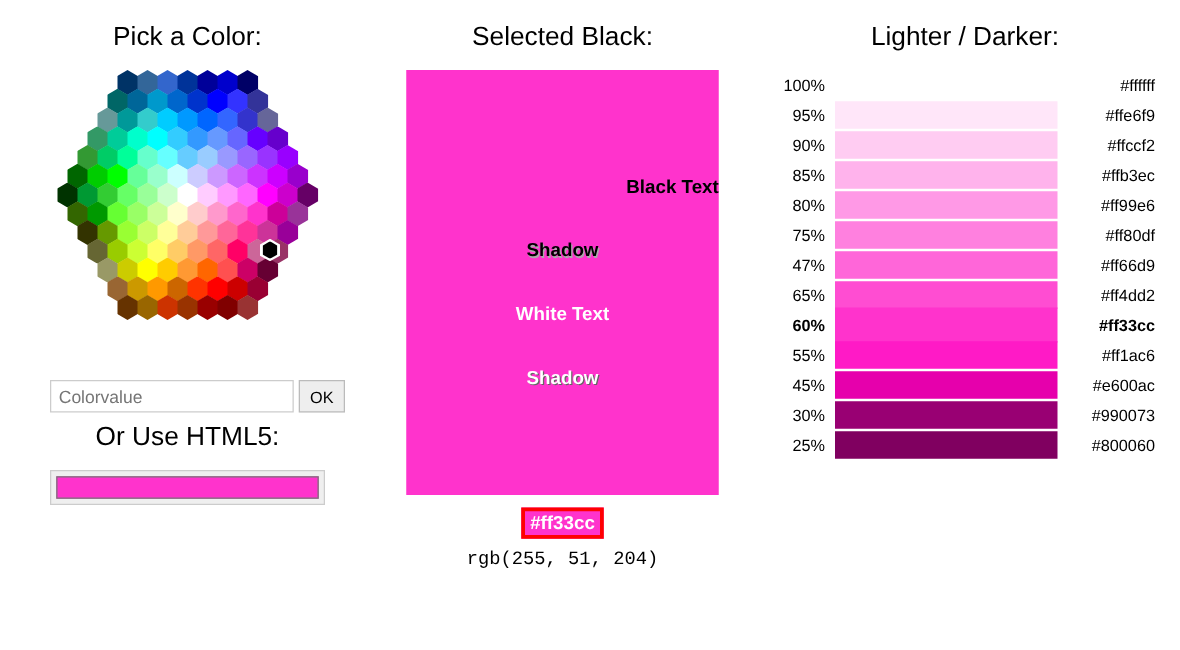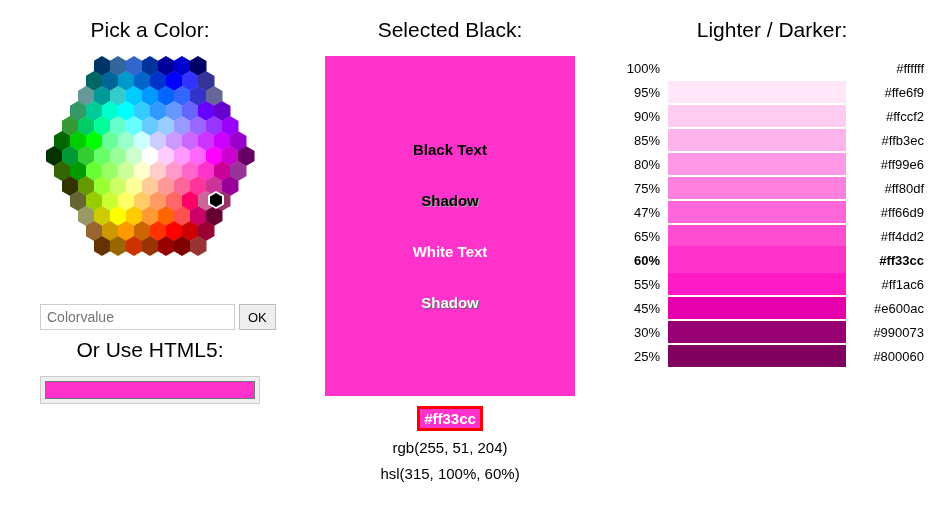--- a/index.html
+++ b/index.html
@@ -118,35 +118,35 @@
     font-weight:700;
   }
   .hex-badge{
     display:inline-block;
     color:#fff;
     font-weight:700;
     padding:1px 4px;
     border:3px solid red;
     font-size:15px;
   }
-  .vals{font-size:15px;line-height:1.7;margin-top:4px;}
+  .vals{font-size:15px;line-height:1.7;margin-top:4px;font-family:Liberation Mono, monospace;}
   
   .ld-table{width:100%;}
   .ld-row{
     display:flex;
     align-items:center;
     height:24px;
     font-size:13px;
   }
   .ld-row .pct{width:48px;text-align:right;padding-right:8px;}
   .ld-row .bar{flex:1;height:22px;cursor:pointer;}
   .ld-row .hx{width:78px;text-align:right;padding-left:8px;font-size:13px;}
   .ld-row.sel{font-weight:700;}
   .ld-row.sel .bar{height:28px;margin:3px 0;}
-  .txt-black{color:#000;}
+  .txt-black{color:#000;text-align:right;}
   .txt-white{color:#fff;}
   .txt-shadow-b{color:#000;text-shadow:1px 1px 0 #aaa;}
   .txt-shadow-w{color:#fff;text-shadow:1px 1px 0 #666;}
 </style>
 </head>
 <body>
 
 <div class="cols">
 
   <div class="col col-left">
@@ -327,21 +327,20 @@
       <div class="txt-black">Black Text</div>
       <div class="txt-shadow-b">Shadow</div>
       <div class="txt-white">White Text</div>
       <div class="txt-shadow-w">Shadow</div>
     </div>
     <div>
       <span class="hex-badge" id="hex-badge" style="background: rgb(255, 51, 204);">#ff33cc</span>
     </div>
     <div class="vals">
       <div>rgb(255, 51, 204)</div>
-      <div>hsl(315, 100%, 60%)</div>
     </div>
   </div>
 
   <div class="col col-right">
     <h3>Lighter / Darker:</h3>
     <div class="ld-table" id="ld-table">
         <div class="ld-row">
           <div class="pct">100%</div>
           <div class="bar" style="background: rgb(255, 255, 255);"></div>
           <div class="hx">#ffffff</div>

